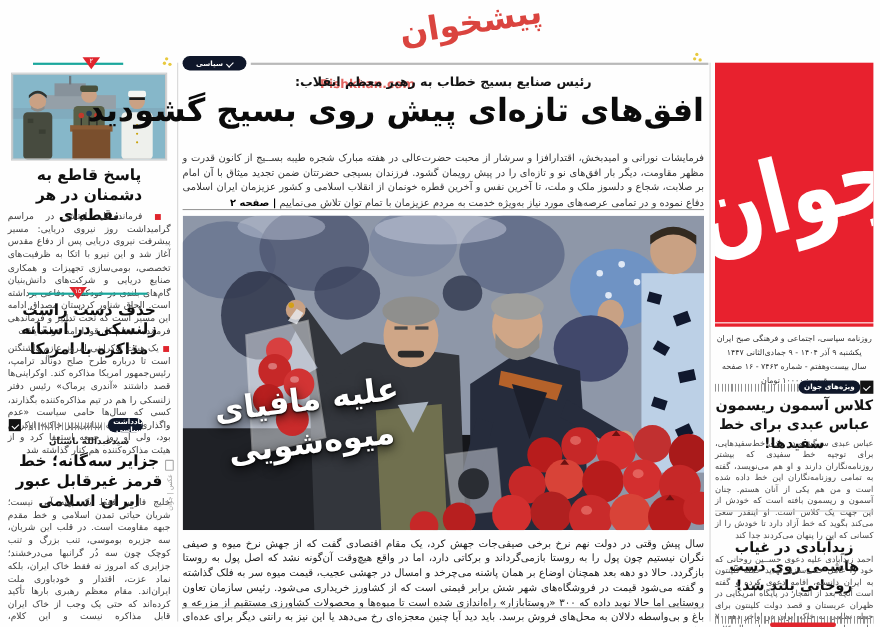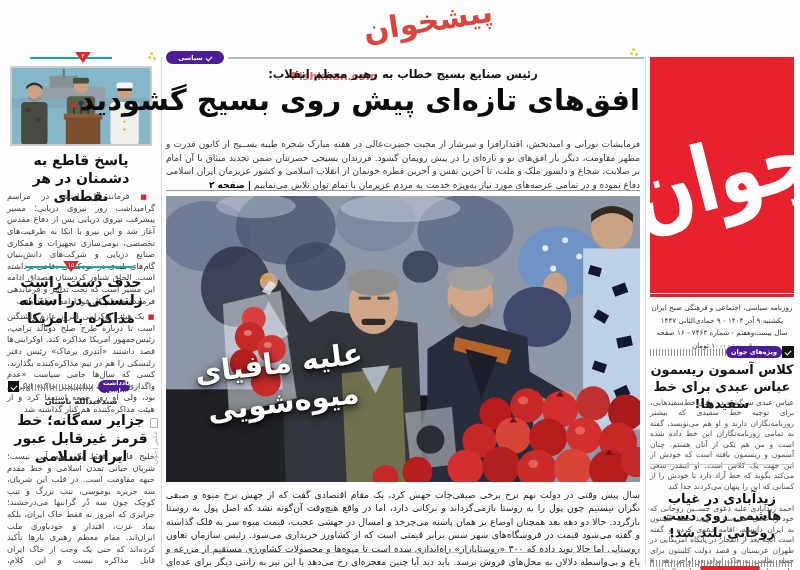--- a/index.html
+++ b/index.html
@@ -18,21 +18,21 @@
   .tl1{left:30px;top:57px;width:82px;} .tl2{left:26px;top:266px;width:108px;}
   .gray-line{left:228px;top:57px;width:416px;height:2px;background:#b9b9b9;}
   .vline{width:1px;background:#d8d8d8;top:57px;height:508px;}
   .v1{left:161px;} .v2{left:645px;}
   .marker{width:16px;height:12px;}
   .mk1{left:75px;top:52px;} .mk2{left:63px;top:261px;}
   .tri{position:absolute;left:0;top:0;width:0;height:0;border-left:8px solid transparent;
        border-right:8px solid transparent;border-top:11px solid #e0252d;}
   .mnum{position:absolute;left:0;top:0;width:16px;text-align:center;font-size:6px;line-height:8px;color:#fff;}
   
-  .pill{background:#4c1d95;color:#fff;border-radius:7px;display:flex;align-items:center;
+  .pill{background:#0f172a;color:#fff;border-radius:7px;display:flex;align-items:center;
         justify-content:center;font-size:6.5px;font-weight:bold;gap:3px;}
   .badge-sec{left:166px;top:51px;width:58px;height:13px;}
   .chk{display:inline-block;width:5px;height:3px;border-left:1.5px solid #fff;
        border-bottom:1.5px solid #fff;transform:rotate(-45deg);}
   .stripe{height:7px;background:repeating-linear-gradient(90deg,#8f8f8f 0 1px,transparent 1px 3px);}
   .sq{background:#131313;display:flex;align-items:center;justify-content:center;}
   
   .milphoto{left:10px;top:66px;width:142px;height:80px;border:1px solid #cfcfcf;box-sizing:border-box;}
   .ltitle{width:148px;left:7px;text-align:center;font-weight:bold;color:#101010;
           font-size:14px;line-height:1.3;}

